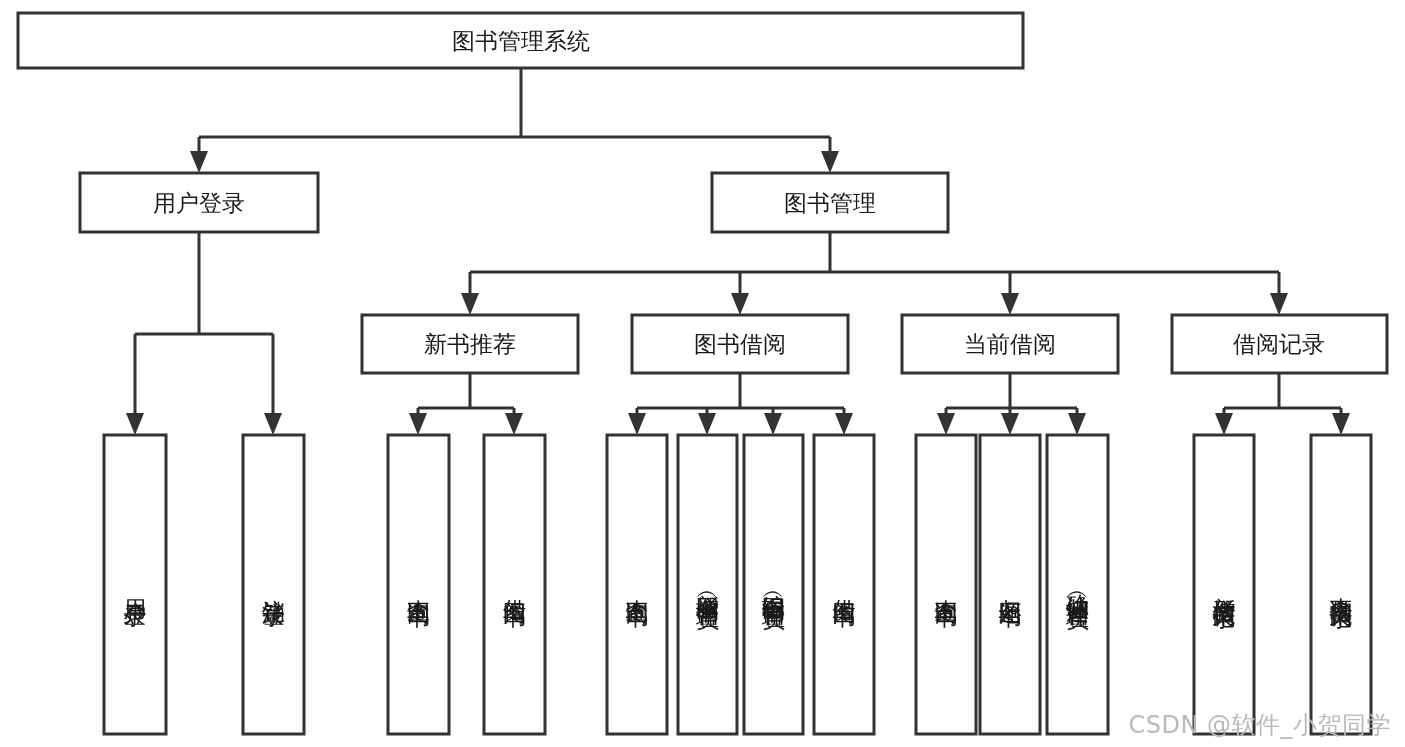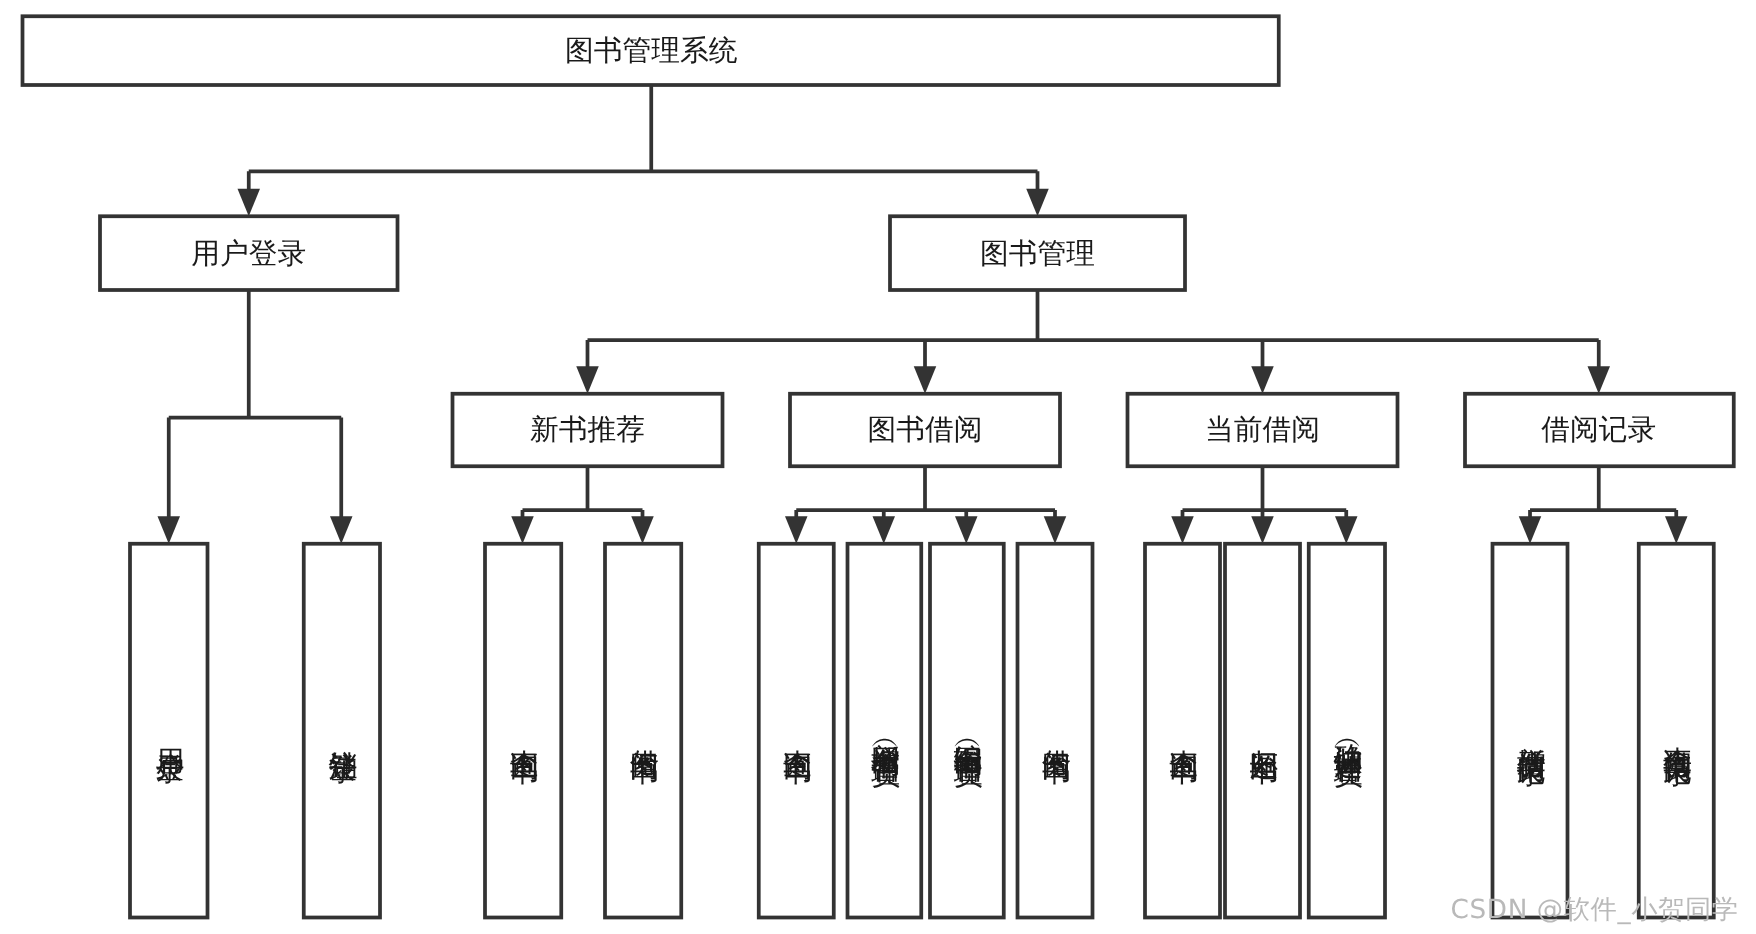--- a/index.html
+++ b/index.html
@@ -62,21 +62,21 @@
     align-items: center;
     justify-content: center;
     white-space: nowrap;
     pointer-events: none;
   }
   .watermark {
     position: absolute;
     right: 14px;
     bottom: 6px;
     font-family: "DejaVu Sans", "Liberation Sans", sans-serif;
-    font-size: 21px;
+    font-size: 24px;
     color: #b9b9b9;
     letter-spacing: 0.5px;
     white-space: nowrap;
   }
 </style>
 </head>
 <body>
 
 <div id="diagram-root">
 

